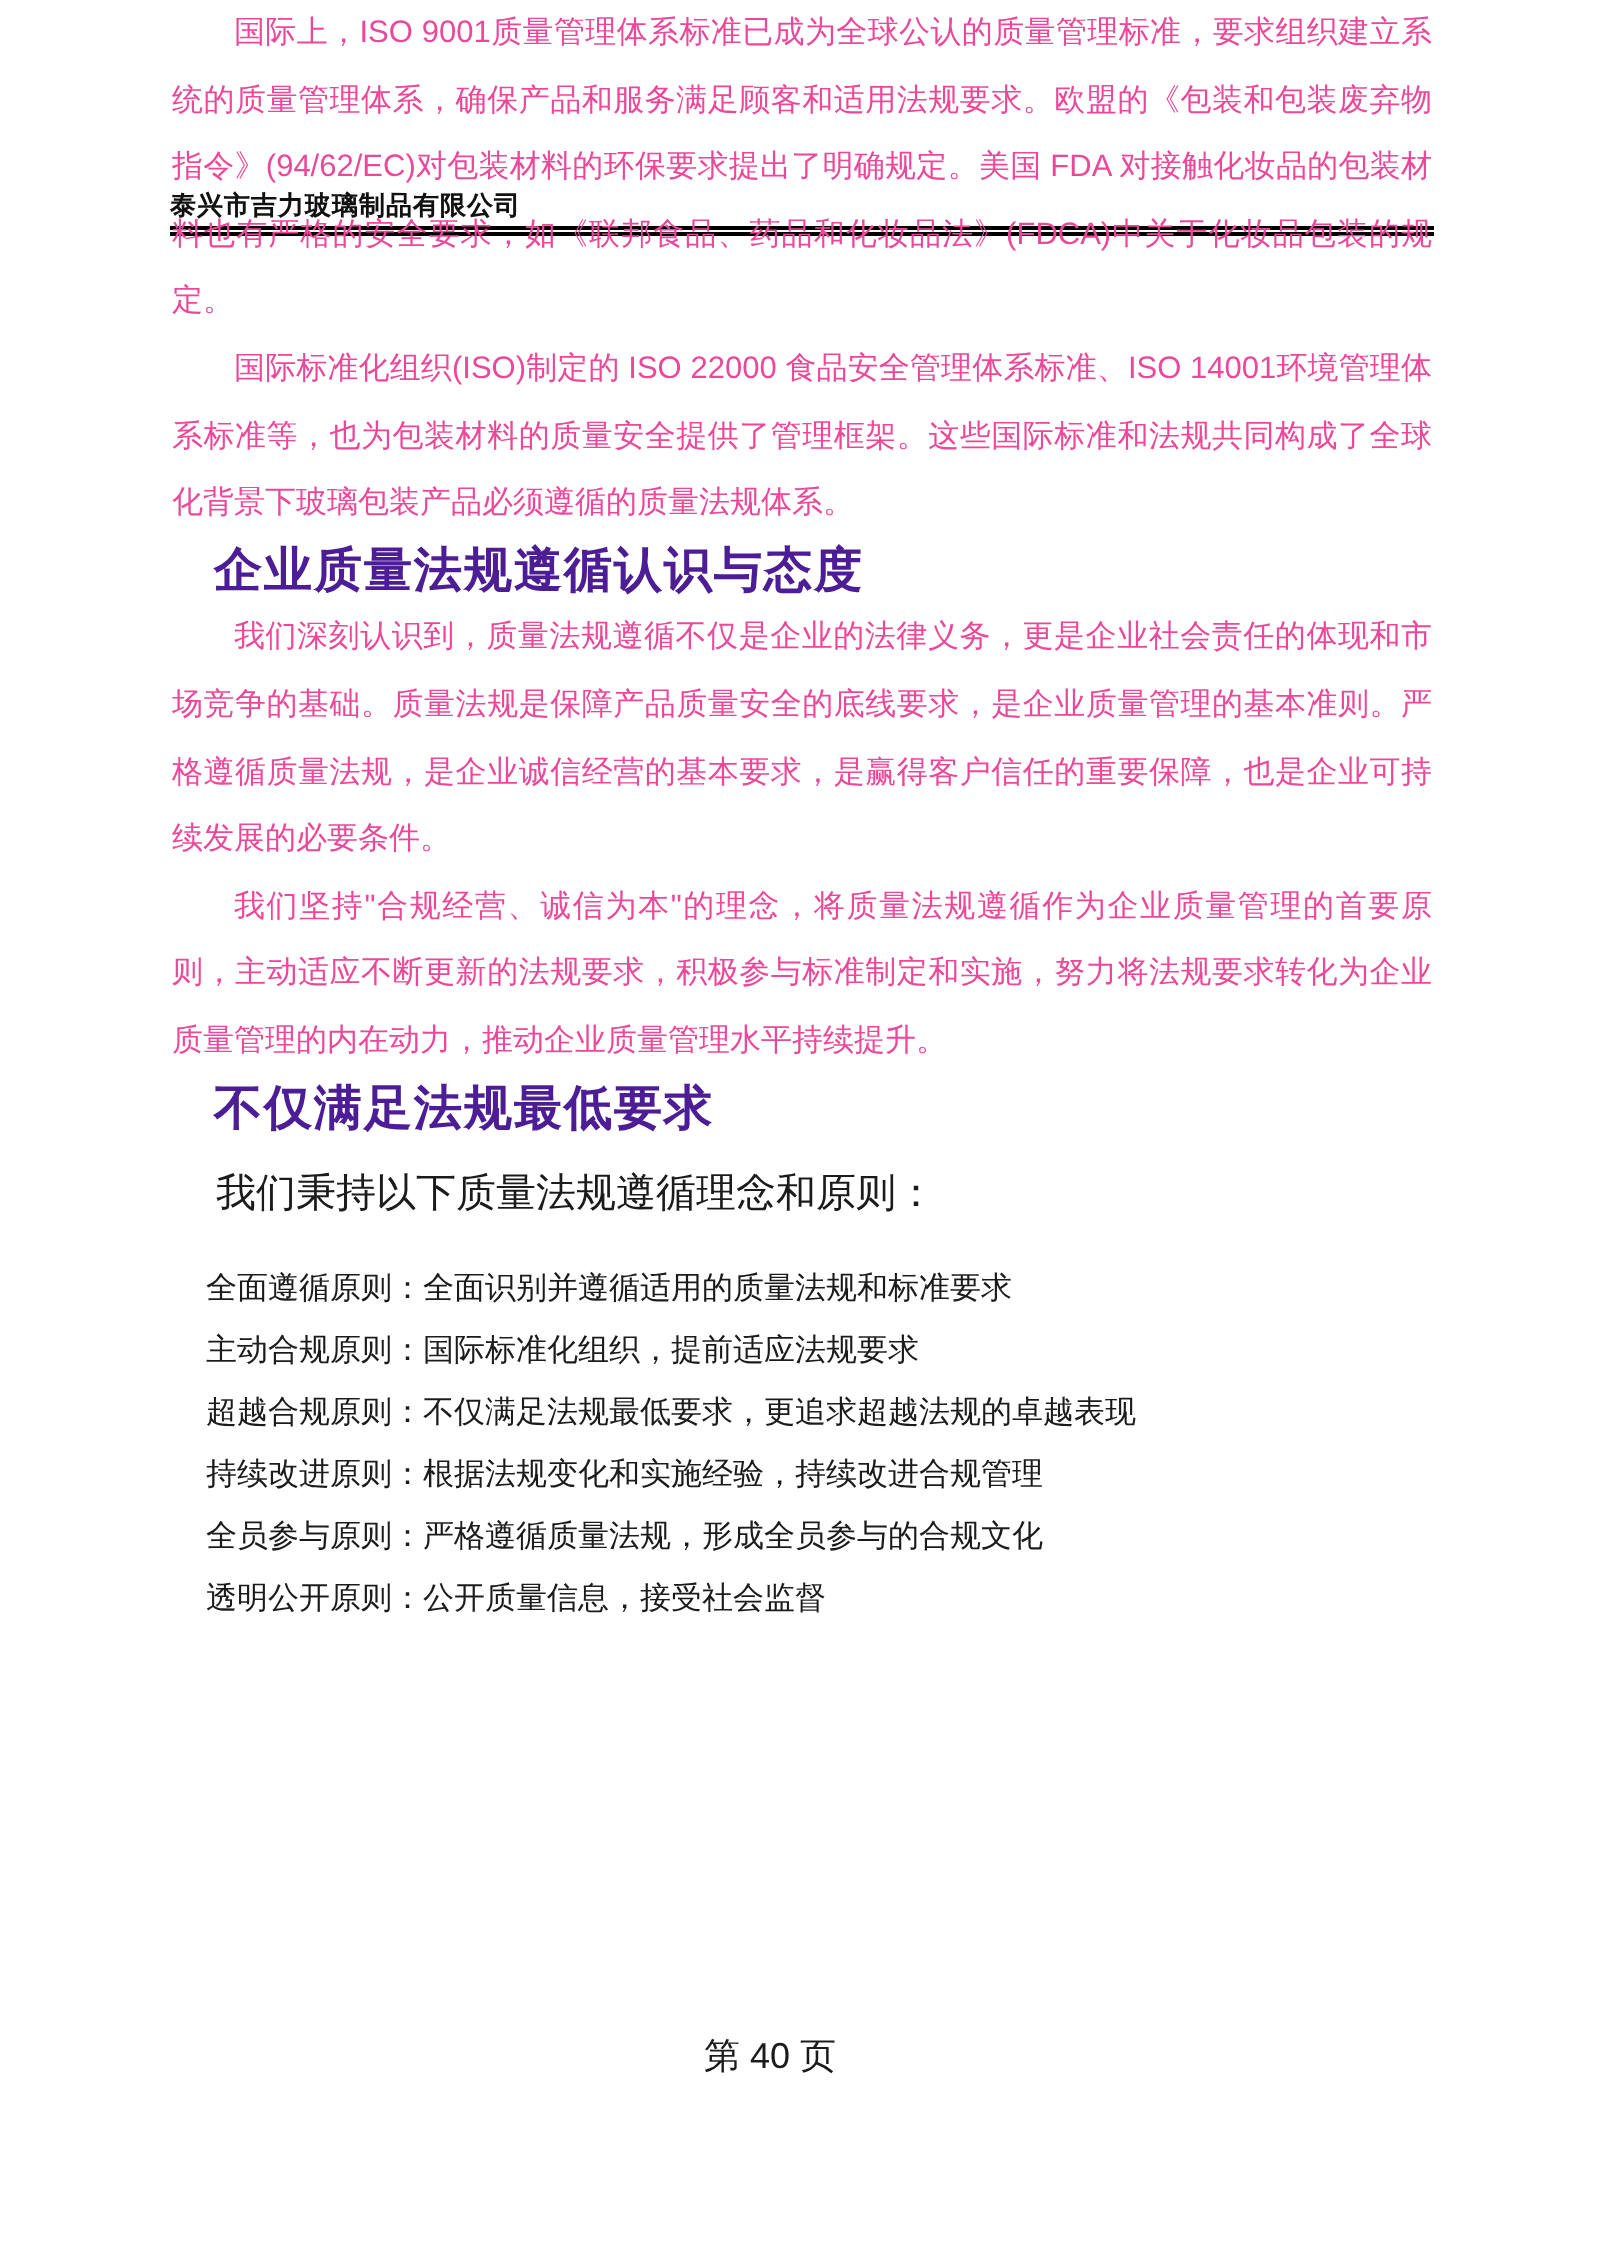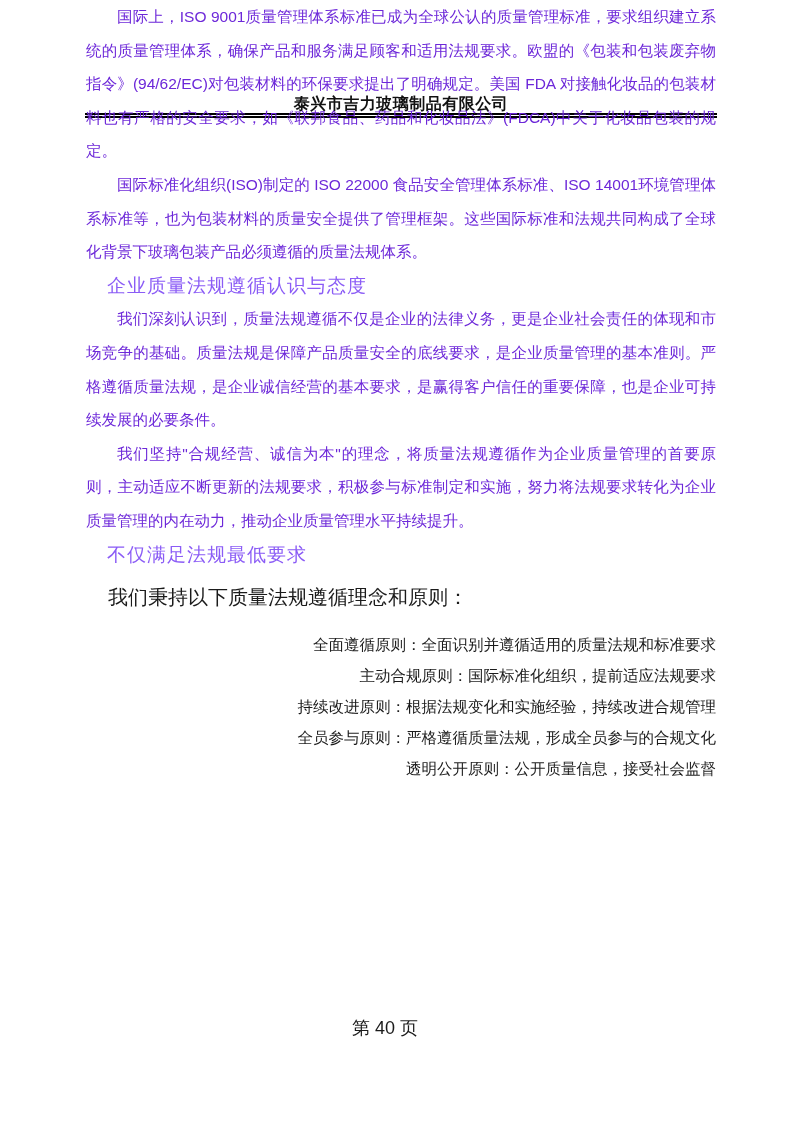--- a/index.html
+++ b/index.html
@@ -11,22 +11,22 @@
     overflow: hidden;
     font-family: "Liberation Sans", "DejaVu Sans", sans-serif;
     color: #1b1b1b;
   }
   
   .hdr-company {
     position: absolute;
     top: 94px;
     left: 85px;
     width: 632px;
-    text-align: center;
-    font-size: 16px;
+    text-align: left;
+    font-size: 13px;
     font-weight: bold;
     letter-spacing: 0.5px;
     color: #111;
     white-space: nowrap;
   }
   .hdr-rule {
     position: absolute;
     top: 113px;
     left: 85px;
     width: 632px;
@@ -41,51 +41,51 @@
     top: 0;
     left: 86px;
     width: 630px;
   }
   p.body {
     margin: 0;
     font-size: 15.5px;
     line-height: 33.6px;
     text-align: justify;
     text-indent: 31px;
-    color: #6d28d9;
+    color: #ec4899;
   }
   .p1 { margin-top: 152px; }
   .p2 { margin-top: 2px; }
   h2.sec {
     margin: 0;
-    font-size: 19px;
-    font-weight: normal;
+    font-size: 24px;
+    font-weight: bold;
     line-height: 33.6px;
     letter-spacing: 1px;
-    color: #8b5cf6;
+    color: #4c1d95;
     padding-left: 21px;
   }
   .h1 { margin-top: 6px; }
   .p3 { margin-top: 17px; }
   .p4 { margin-top: 0; }
   .h2 { margin-top: 4px; }
   p.intro-line {
     margin: 10px 0 0 0;
     font-size: 20px;
     line-height: 33.6px;
     text-indent: 0;
     padding-left: 22px;
   }
   .principles { margin-top: 14px; }
   p.pr {
     margin: 0;
     font-size: 15.5px;
     line-height: 31px;
     padding-left: 17px;
-    text-align: right;
+    text-align: left;
   }
   
   .footer {
     position: absolute;
     top: 1016px;
     left: 0;
     width: 770px;
     text-align: center;
     font-size: 18px;
     color: #1b1b1b;
@@ -111,20 +111,21 @@
 
     <p class="body p4">我们坚持"合规经营、诚信为本"的理念，将质量法规遵循作为企业质量管理的首要原则，主动适应不断更新的法规要求，积极参与标准制定和实施，努力将法规要求转化为企业质量管理的内在动力，推动企业质量管理水平持续提升。</p>
 
     <h2 class="sec h2">不仅满足法规最低要求</h2>
 
     <p class="intro-line">我们秉持以下质量法规遵循理念和原则：</p>
 
     <div class="principles">
       <p class="pr">全面遵循原则：全面识别并遵循适用的质量法规和标准要求</p>
       <p class="pr">主动合规原则：国际标准化组织，提前适应法规要求</p>
+      <p class="pr">超越合规原则：不仅满足法规最低要求，更追求超越法规的卓越表现</p>
       <p class="pr">持续改进原则：根据法规变化和实施经验，持续改进合规管理</p>
       <p class="pr">全员参与原则：严格遵循质量法规，形成全员参与的合规文化</p>
       <p class="pr">透明公开原则：公开质量信息，接受社会监督</p>
     </div>
 
   </div>
 
   <div class="footer">
     <span>第 40 页</span>
   </div>

